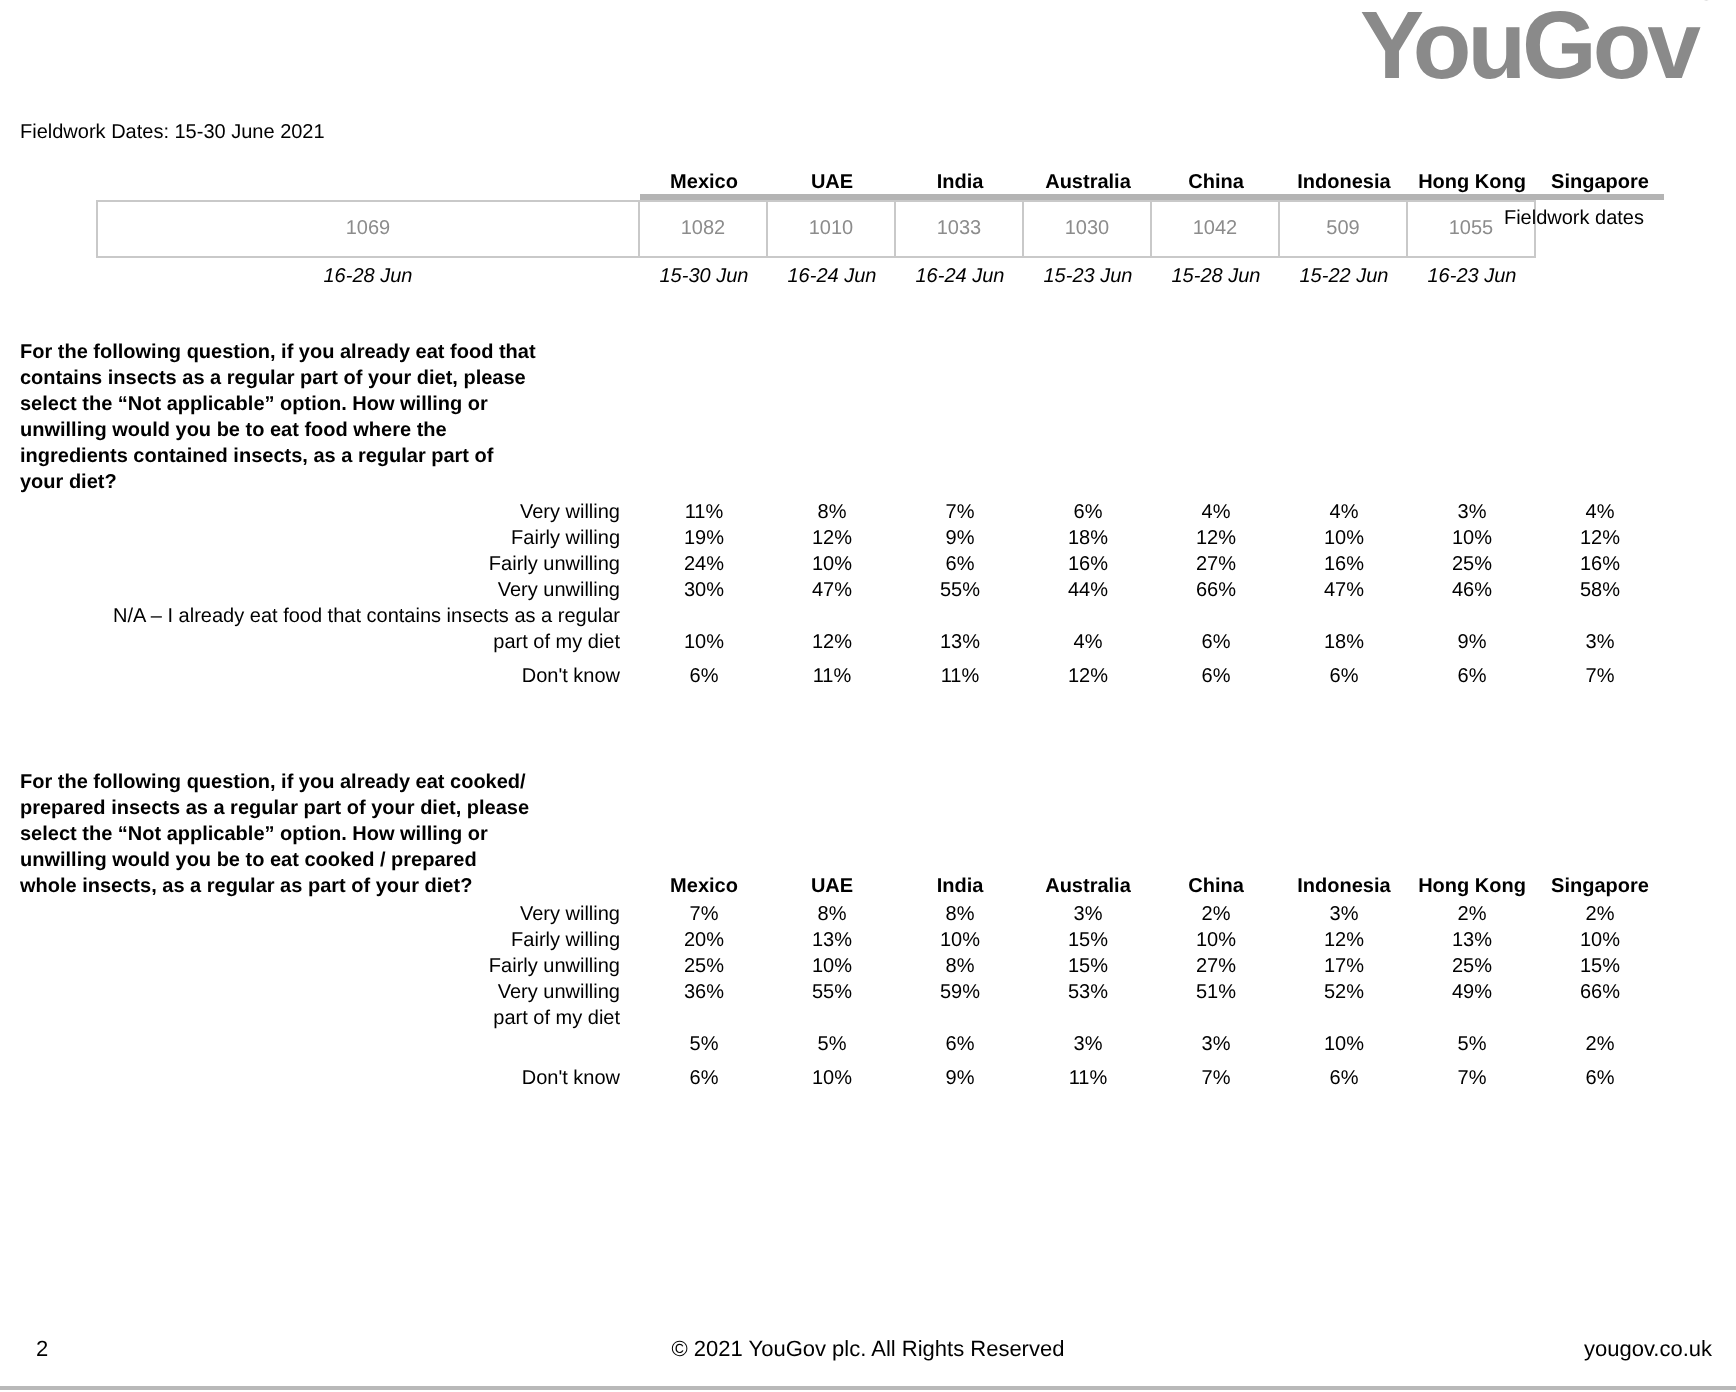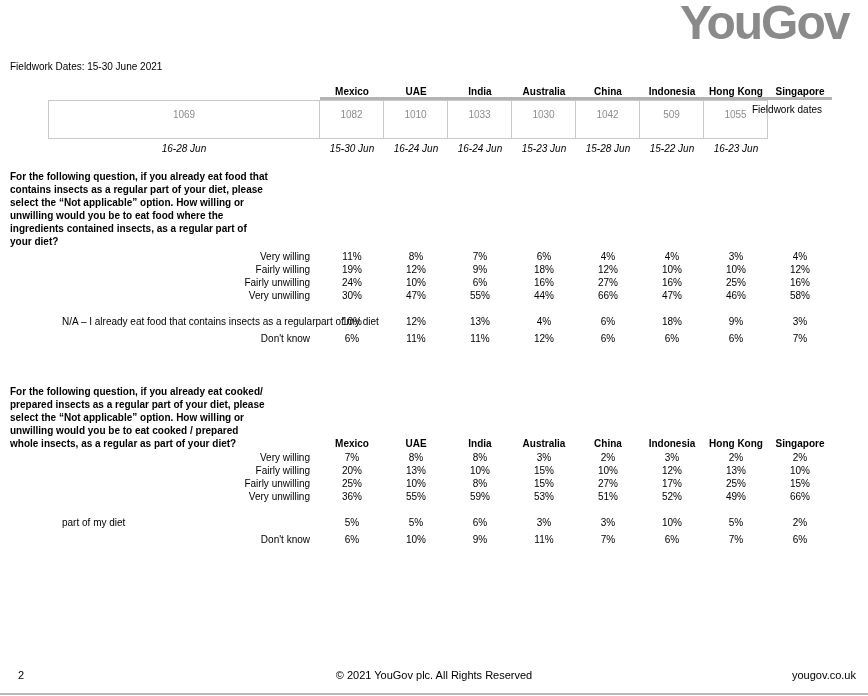--- a/index.html
+++ b/index.html
@@ -20,37 +20,37 @@
   .subtitle { position:absolute; left:10px; top:61px; font-size:10px; font-weight:normal; }
   
   .grid { position:absolute; left:0; display:grid; grid-template-columns:272px repeat(8, 64px);margin-left:48px; }
   #meta-grid { top:84px; }
   #block1 { top:250px; }
   #block2 { top:437px; }
   
   .ch { font-weight:bold; font-size:10px; text-align:center; height:16px; line-height:15px; border-bottom:3px solid #b4b4b4; }
   .ch-label { border-bottom:none; }
   .nlabel { color:#8c8c8c; font-size:10px; height:29px; display:flex; justify-content:flex-end; align-items:center; padding-right:10px; white-space:nowrap; }
-  .ncell { color:#8c8c8c; font-size:10px; height:39px; line-height:27px; text-align:center; border:1px solid #c9c9c9; border-left:none; }
+  .ncell { color:#8c8c8c; font-size:10px; height:29px; line-height:27px; text-align:center; border:1px solid #c9c9c9; border-left:none; }
   .ncell.first { border-left:1px solid #c9c9c9; }
   .flabel { font-size:10px; height:19px; display:flex; justify-content:flex-end; align-items:center; padding-right:10px; white-space:nowrap; }
   .fcell { font-style:italic; font-size:10px; height:19px; line-height:19px; text-align:center; }
   
   .question {
     position:absolute; left:10px; width:268px;
     font-size:10px; font-weight:bold; line-height:13px; white-space:pre-line;
   }
   #q1 { top:170px; }
   #q2 { top:385px; }
   
   .ch2 { font-weight:bold; font-size:10px; text-align:center; height:14px; line-height:14px; }
   
   .dlabel { font-size:10px; height:13px; line-height:13px; display:flex; justify-content:flex-end; align-items:center; padding-right:10px; white-space:nowrap;padding-left:14px; }
   .dcell  { font-size:10px; height:13px; line-height:13px; text-align:center; }
-  .tall   { height:26px; flex-direction:row; align-items:flex-end; justify-content:flex-start; text-align:right; }
+  .tall   { height:26px; flex-direction:column; align-items:flex-end; justify-content:flex-start; text-align:right; }
   .tall-v { height:26px; display:flex; align-items:flex-end; justify-content:center; }
   .last   { margin-top:4px; }
   
   .footer-page   { position:absolute; left:18px;  top:669px; font-size:11px; }
   .footer-center { position:absolute; left:0; right:0; top:669px; text-align:center; font-size:11px; }
   .footer-right  { position:absolute; right:12px; top:669px; font-size:11px; }
   .bottom-line   { position:absolute; left:0; right:0; bottom:1px; height:2px; background:#b9b9b9; }
 </style>
 </head>
 <body>

